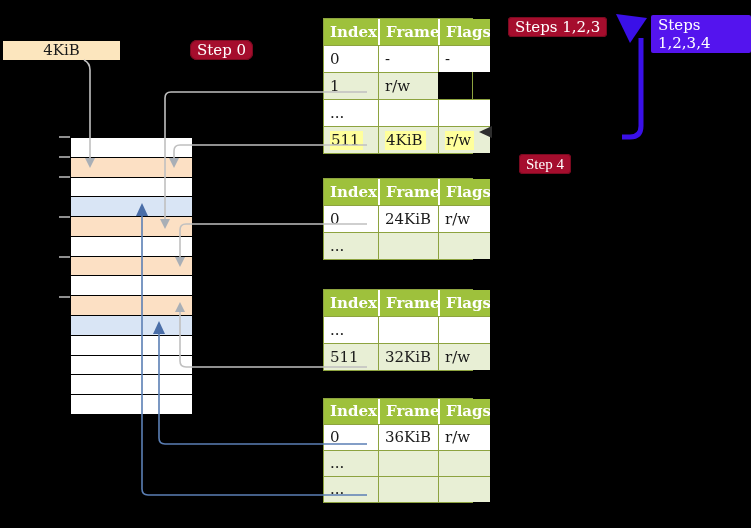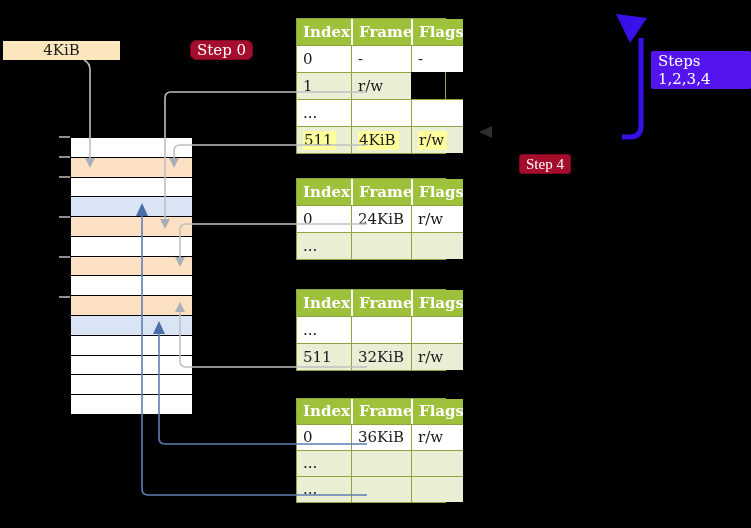--- a/index.html
+++ b/index.html
@@ -7,24 +7,24 @@
           font-family:"DejaVu Serif","Liberation Serif",serif;}
   
   .frame-label{position:absolute;left:3px;top:41px;width:117px;height:19px;line-height:19px;
                text-align:center;font-size:15px;color:#1a1a1a;}
   
   .badge{position:absolute;color:#fff;font-size:15px;line-height:18px;padding:1px 7px;border-radius:4px;}
   .badge.red{box-shadow:0 0 0 1px #7a0a20 inset;}
   .badge.blue{border-radius:2px;}
   #badge-step0{left:190px;top:40px;}
   #badge-steps123{left:508px;top:17px;}
-  #badge-steps1234{left:651px;top:15px;font-size:15px;margin-top:36px;}
+  #badge-steps1234{left:651px;top:15px;font-size:15px;}
   #badge-step4{left:519px;top:154px;}
   
-  .ptable{position:absolute;left:296px;width:150px;border:1px solid #8da33f;box-sizing:border-box;}
+  .ptable{position:absolute;left:323px;width:150px;border:1px solid #8da33f;box-sizing:border-box;}
   .trow{display:grid;grid-template-columns:54px 60px 52px;}
   .trow.head .tcell{background:#9ec13c;color:#fff;font-weight:bold;font-size:15px;height:26px;
                     line-height:26px;border-left:2px solid #fff;}
   .trow.head .tcell:first-child{border-left:none;}
   .tbody .trow .tcell{background:#fff;color:#1a1a1a;font-size:15px;height:26px;line-height:26px;
                       border-left:1px solid #8da33f;border-top:1px solid #8da33f;}
   .tbody .trow .tcell:first-child{border-left:none;}
   .tbody .trow.shade .tcell{background:#e8efd5;}
   .rows25 .trow.head .tcell{height:25px;line-height:25px;}
   .rows25 .tbody .trow .tcell{height:25px;line-height:25px;}
@@ -43,20 +43,21 @@
   #overlay{position:absolute;left:0;top:0;pointer-events:none;}
 </style>
 </head>
 <body>
 
 <div id="canvas">
 
   <div class="frame-label" style="background: rgb(252, 230, 190);">4KiB</div>
 
   <div class="badge red" id="badge-step0" style="background: rgb(165, 13, 45); border-radius: 7px;">Step 0</div>
+  <div class="badge red" id="badge-steps123" style="background: rgb(165, 13, 45);">Steps 1,2,3</div>
   <div class="badge blue" id="badge-steps1234" style="background: rgb(84, 20, 238);">Steps 1,2,3,4</div>
   <div class="badge red" id="badge-step4" style="background: rgb(165, 13, 45); font-family: Liberation Serif, serif;">Step 4</div>
 
   <div id="stack">
     <div class="srow" style="background: rgb(255, 255, 255);"></div>
     <div class="srow" style="background: rgb(252, 224, 196);"></div>
     <div class="srow" style="background: rgb(255, 255, 255);"></div>
     <div class="srow" style="background: rgb(217, 229, 245);"></div>
     <div class="srow" style="background: rgb(252, 224, 196);"></div>
     <div class="srow" style="background: rgb(255, 255, 255);"></div>

